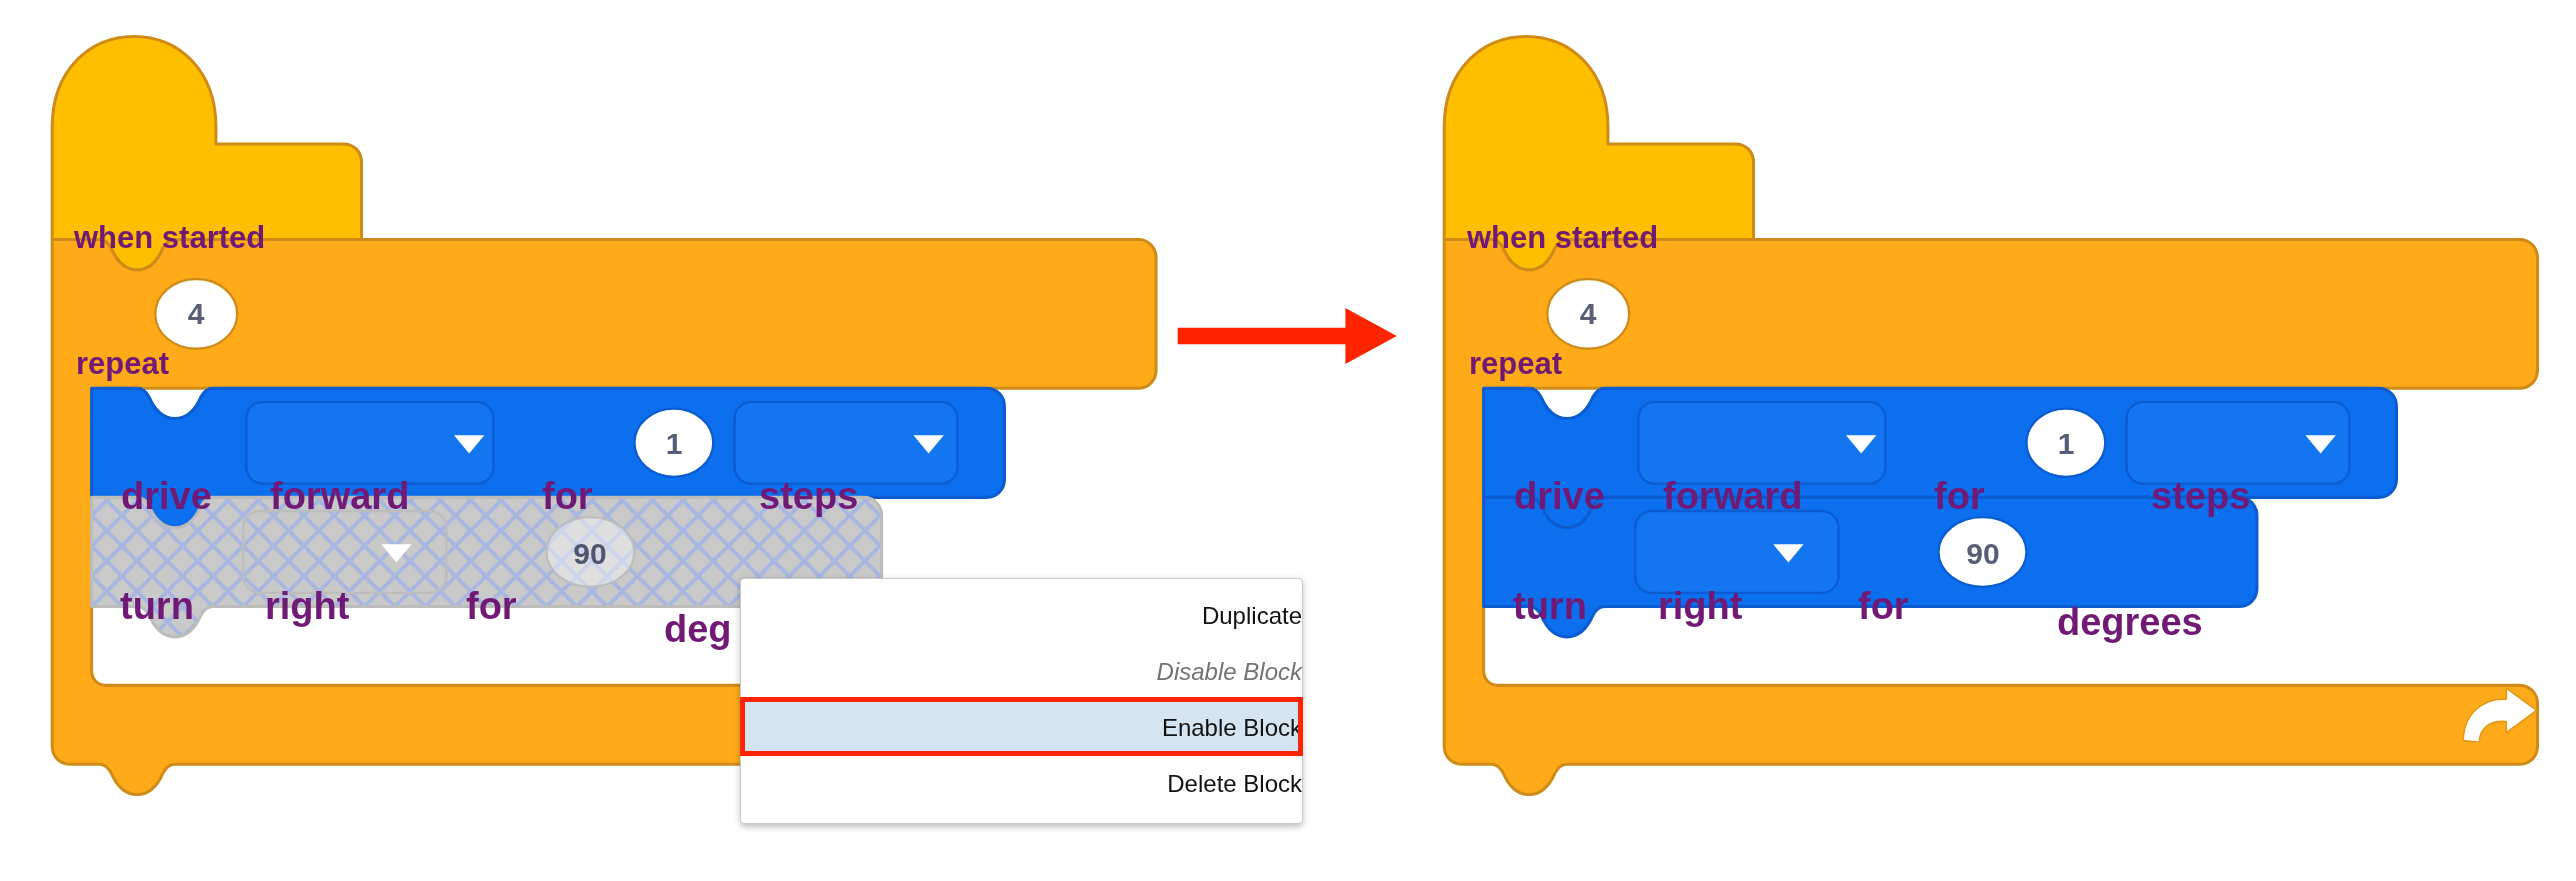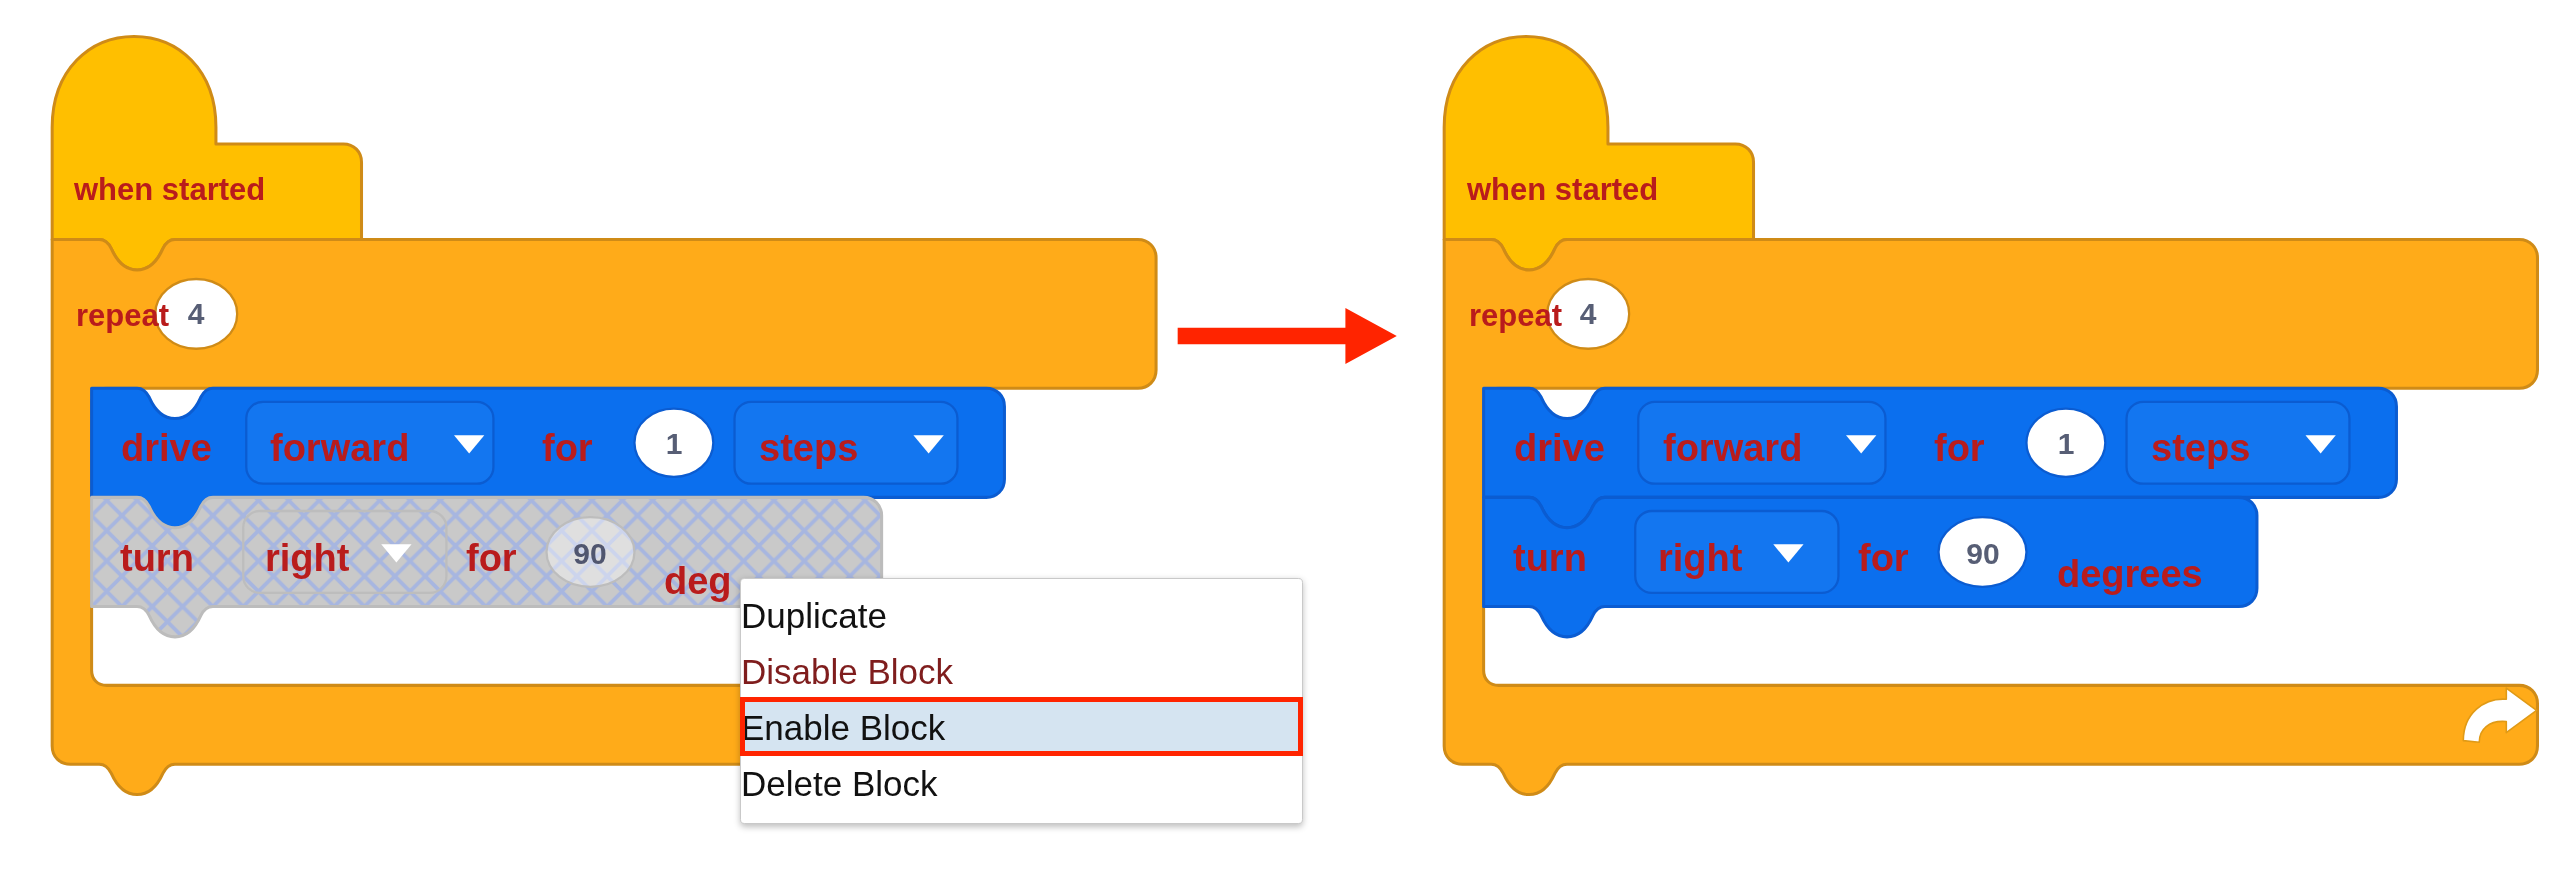--- a/index.html
+++ b/index.html
@@ -26,25 +26,26 @@
     position: absolute;
     left: 0;
     top: 0;
     width: 2576px;
     height: 881px;
   }
 
   
   .lbl {
     position: absolute;
-    color: #b91c1c;
+    color: #701a75;
     font-weight: bold;
     white-space: nowrap;
     line-height: 1;
     pointer-events: none;
+    margin-top: 48px;
   }
   .lbl-hat      { font-size: 31px; }
   .lbl-ctrl     { font-size: 31px; text-align: right; }
   .lbl-motion   { font-size: 38px; }
   .lbl-num {
     position: absolute;
     color: #575E75;
     font-weight: bold;
     font-size: 30px;
     white-space: nowrap;
@@ -64,26 +65,28 @@
     border: 0.8px solid #c9c9c9;
     border-radius: 4.6px;
     box-shadow: 0 2.3px 6.8px rgba(0,0,0,0.25);
     padding: 9px 0 10.6px 0;
     box-sizing: border-box;
     z-index: 40;
   }
   .ctx-item {
     height: 56px;
     line-height: 56px;
-    font-size: 35px;
+    padding-left: 36px;
+    font-size: 24px;
     color: #111111;
     box-sizing: border-box;
     font-family: "Liberation Sans", sans-serif;
-  }
-  .ctx-item.disabled { color: #7f1d1d; }
+    text-align: right;
+  }
+  .ctx-item.disabled { color: #737373; font-style: italic; }
   .ctx-item.highlight {
     background: #d5e4f1;
   }
   .ctx-highlight-ring {
     position: absolute;
     left: -0.8px;
     width: 563px;
     height: 59px;
     border: 5.3px solid #FF2400;
     box-sizing: border-box;

